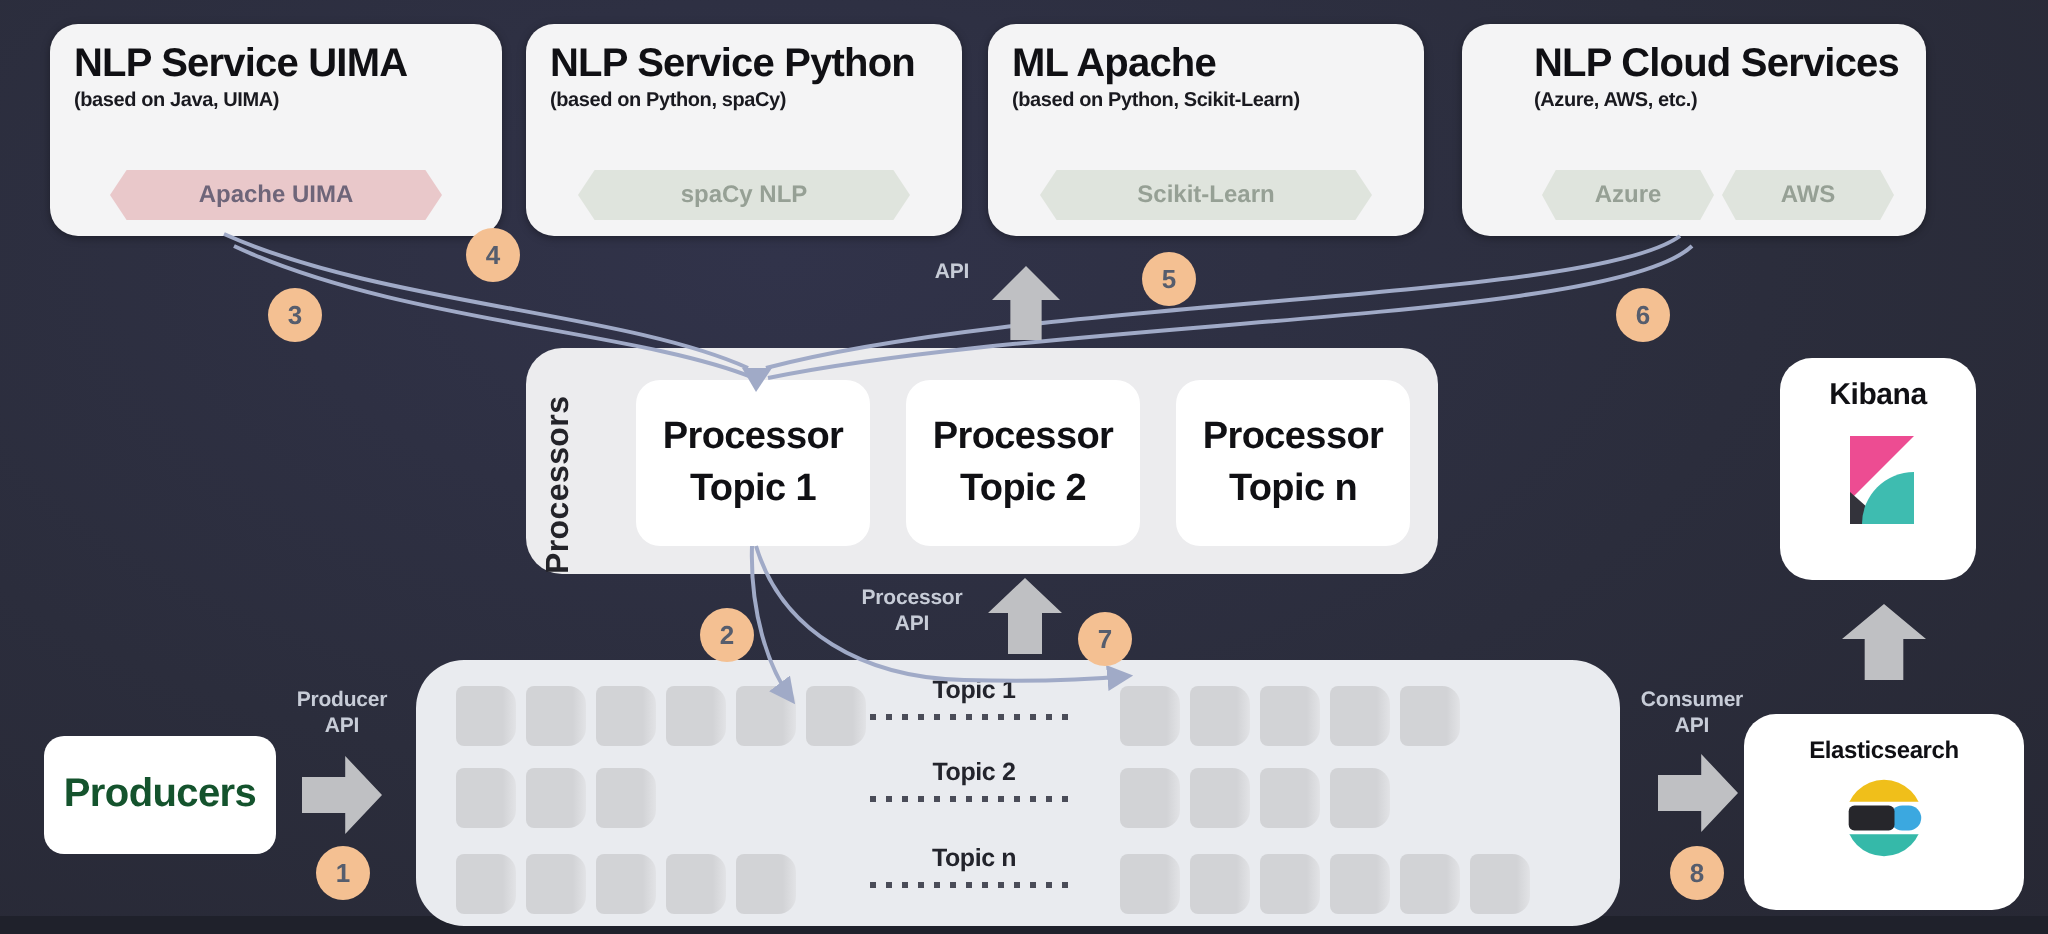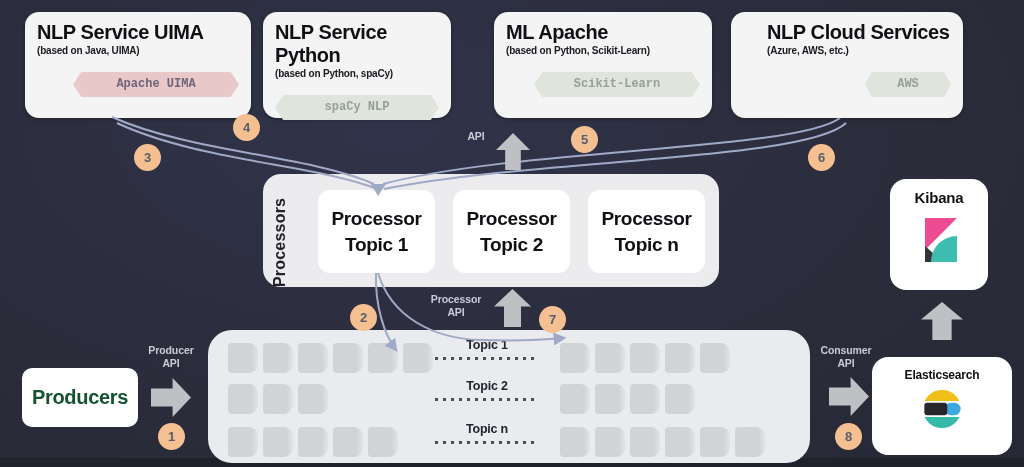--- a/index.html
+++ b/index.html
@@ -8,21 +8,21 @@
     font-family:"Liberation Sans",sans-serif;
     background:radial-gradient(ellipse at 38% 28%, #31334a 0%, #2b2d3c 55%, #272834 100%);
   }
   .bottom-strip{position:absolute;left:0;bottom:0;width:1024px;height:9px;background:#1f212b;z-index:1;}
 
   
   .card{position:absolute;background:#f4f4f5;border-radius:14px;z-index:2;box-shadow:0 1px 4px rgba(0,0,0,.35);}
   .svc{top:12px;height:106px;padding:9px 12px 0;box-sizing:border-box;}
   .svc-title{font-size:20px;font-weight:700;color:#101014;letter-spacing:-.4px;line-height:1.15;}
   .svc-sub{font-size:10px;font-weight:700;color:#19191f;letter-spacing:-.2px;margin-top:1px;}
-  .badge-row{display:flex;justify-content:flex-end;gap:4px;margin-top:16px;font-family:Liberation Mono, monospace;}
+  .badge-row{display:flex;justify-content:center;gap:4px;margin-top:29px;}
   .badge{height:25px;line-height:25px;text-align:center;font-size:12px;font-weight:700;
     clip-path:polygon(5% 0,95% 0,100% 50%,95% 100%,5% 100%,0 50%);}
   .badge.pink{background:#e9c8ca;color:#6e6579;}
   .badge.green{background:#dfe4dd;color:#96a095;}
   .badge.w-lg{width:166px;}
   .badge.w-sm{width:86px;clip-path:polygon(8% 0,92% 0,100% 50%,92% 100%,8% 100%,0 50%);}
 
   
   .proc-wrap{position:absolute;left:263px;top:174px;width:456px;height:113px;background:#ececee;border-radius:18px;z-index:2;}
   .proc-vlabel{position:absolute;left:8px;top:0;height:113px;display:flex;align-items:center;
@@ -101,40 +101,41 @@
   </svg>
 
   <div class="card svc" style="left:25px;width:226px;">
     <div class="svc-title">NLP Service UIMA</div>
     <div class="svc-sub">(based on Java, UIMA)</div>
     <div class="badge-row">
       <div class="badge pink w-lg">Apache UIMA</div>
     </div>
   </div>
 
-  <div class="card svc" style="left:263px;width:188px;">
+  <div class="card svc" style="left:263px;width:218px;">
     <div class="svc-title">NLP Service Python</div>
     <div class="svc-sub">(based on Python, spaCy)</div>
     <div class="badge-row">
       <div class="badge green w-lg">spaCy NLP</div>
     </div>
   </div>
 
   <div class="card svc" style="left:494px;width:218px;">
     <div class="svc-title">ML Apache</div>
     <div class="svc-sub">(based on Python, Scikit-Learn)</div>
     <div class="badge-row">
       <div class="badge green w-lg">Scikit-Learn</div>
     </div>
   </div>
 
   <div class="card svc" style="left:731px;width:232px;padding-left:36px;">
     <div class="svc-title">NLP Cloud Services</div>
     <div class="svc-sub">(Azure, AWS, etc.)</div>
     <div class="badge-row">
+      <div class="badge green w-sm">Azure</div>
       <div class="badge green w-sm">AWS</div>
     </div>
   </div>
 
   <div class="proc-wrap">
     <div class="proc-vlabel">Processors</div>
     <div class="proc-box" style="left:55px;">
       <span>Processor</span>
       <span>Topic 1</span>
     </div>

